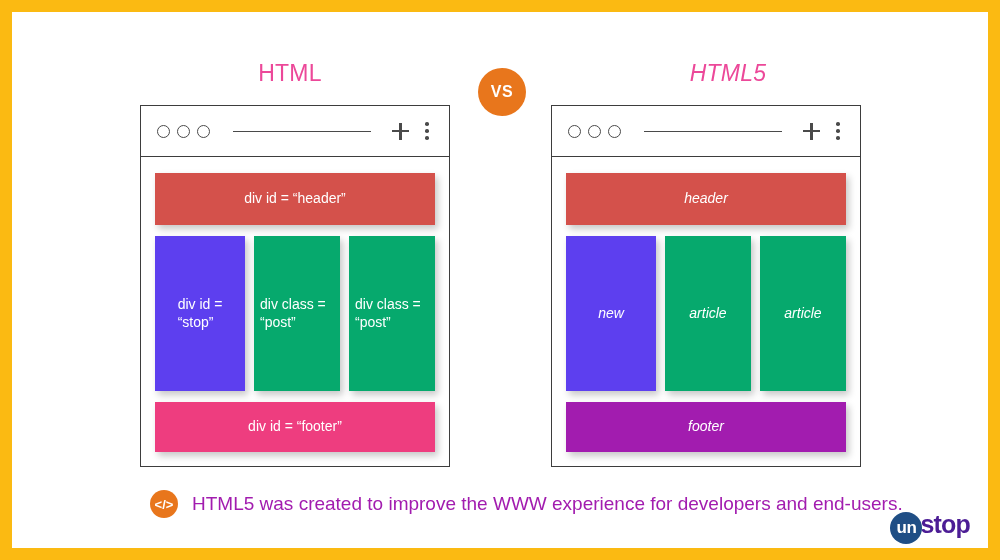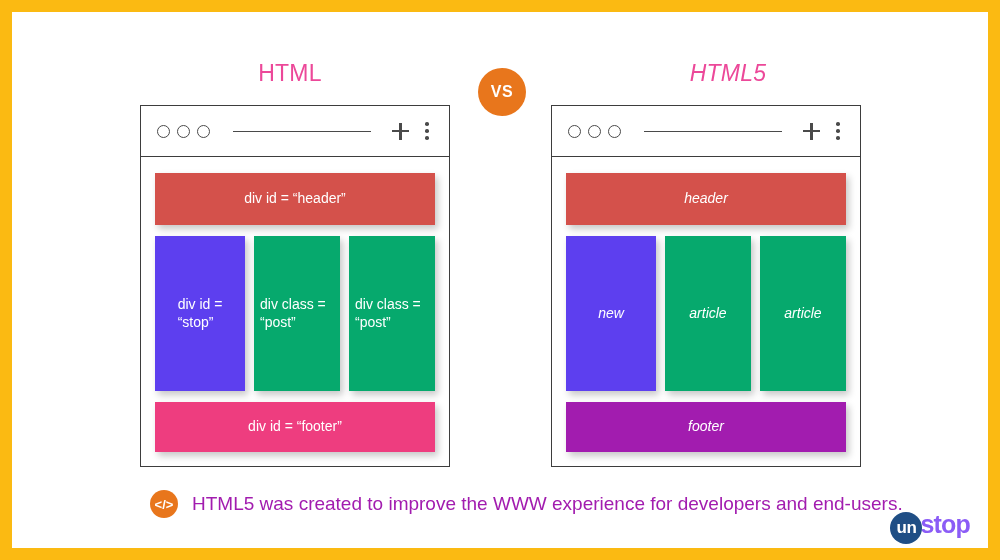--- a/index.html
+++ b/index.html
@@ -212,21 +212,21 @@
     letter-spacing: -.4px;
     display: flex;
     align-items: center;
     justify-content: center;
     z-index: 2;
   }
   #logo-text {
     margin-left: -2px;
     font-size: 25px;
     font-weight: 700;
-    color: #8b5cf6;
+    color: #4c1d95;
     letter-spacing: -.8px;
     line-height: 1;
   }
 </style>
 </head>
 <body>
 
 <div id="slide">
   <div id="canvas">
 

